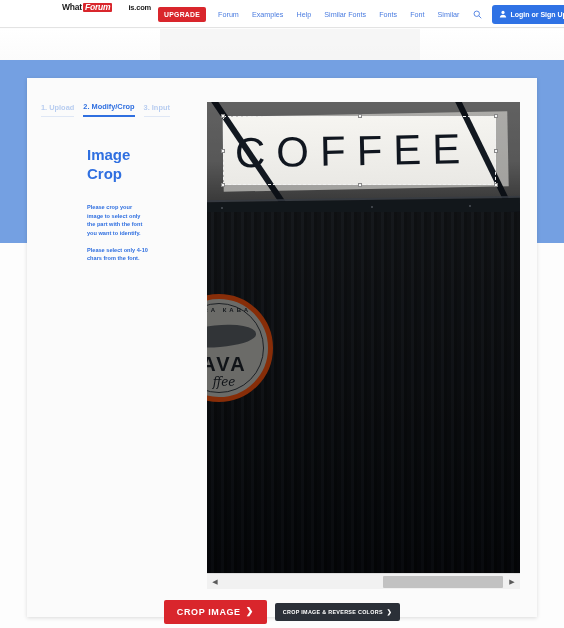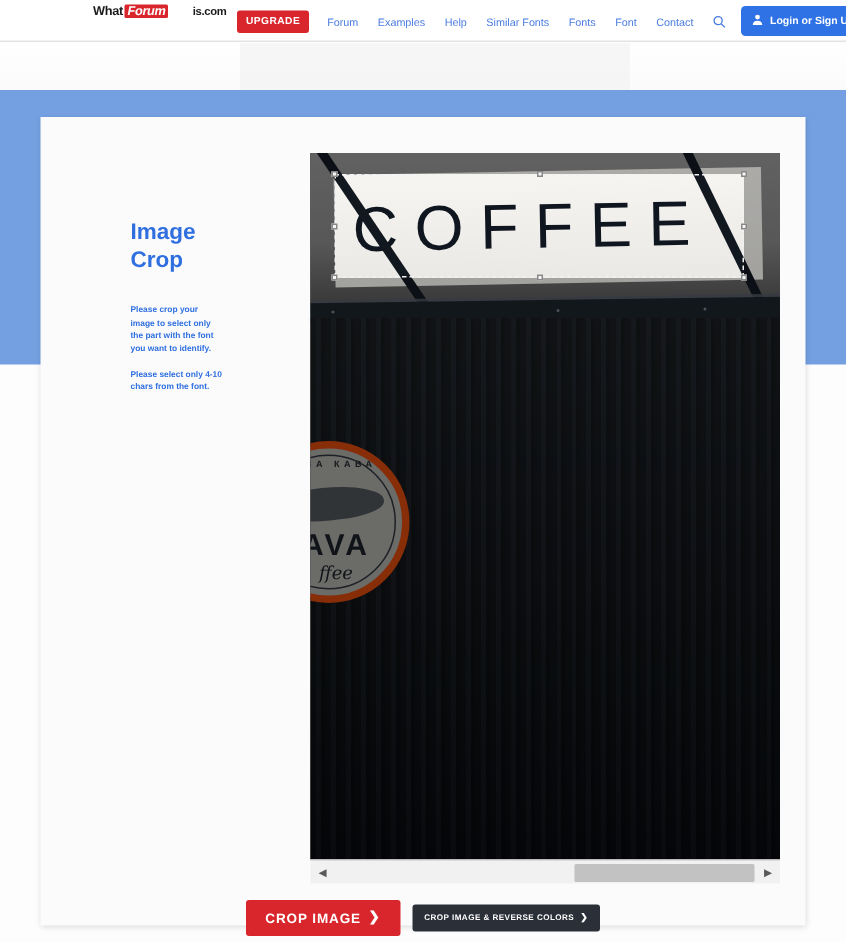--- a/index.html
+++ b/index.html
@@ -273,21 +273,21 @@
     </div>
 
     <div class="nav">
       <div class="upgrade-btn">UPGRADE</div>
       <div class="nav-link">Forum</div>
       <div class="nav-link">Examples</div>
       <div class="nav-link">Help</div>
       <div class="nav-link">Similar Fonts</div>
       <div class="nav-link">Fonts</div>
       <div class="nav-link">Font</div>
-      <div class="nav-link">Contact</div>
+      <div class="nav-link">Similar</div>
 
       <div class="search-icon-wrap">
         <svg width="9" height="9" viewBox="0 0 12 12" aria-hidden="true">
           <circle cx="5" cy="5" r="3.6" fill="none" stroke="#4a7ce0" stroke-width="1.2"></circle>
           <line x1="7.7" y1="7.7" x2="11" y2="11" stroke="#4a7ce0" stroke-width="1.2"></line>
         </svg>
       </div>
 
       <div class="login-btn">
         <span>
@@ -301,20 +301,25 @@
     </div>
   </div>
 
   <div class="ghost-bar"></div>
   <div class="ghost-block" style="left:160px; width:260px;"></div>
 
   <div class="blue-band"></div>
 
   <div class="card">
 
+    <div class="steps">
+      <div class="step">1. Upload</div>
+      <div class="step active">2. Modify/Crop</div>
+      <div class="step">3. Input</div>
+    </div>
 
     <div class="crop-title">
       <div>Image</div>
       <div>Crop</div>
     </div>
 
     <div class="crop-desc">
       <p>Please crop your image to select only the part with the font you want to identify.</p>
       <p>Please select only 4-10 chars from the font.</p>
     </div>

